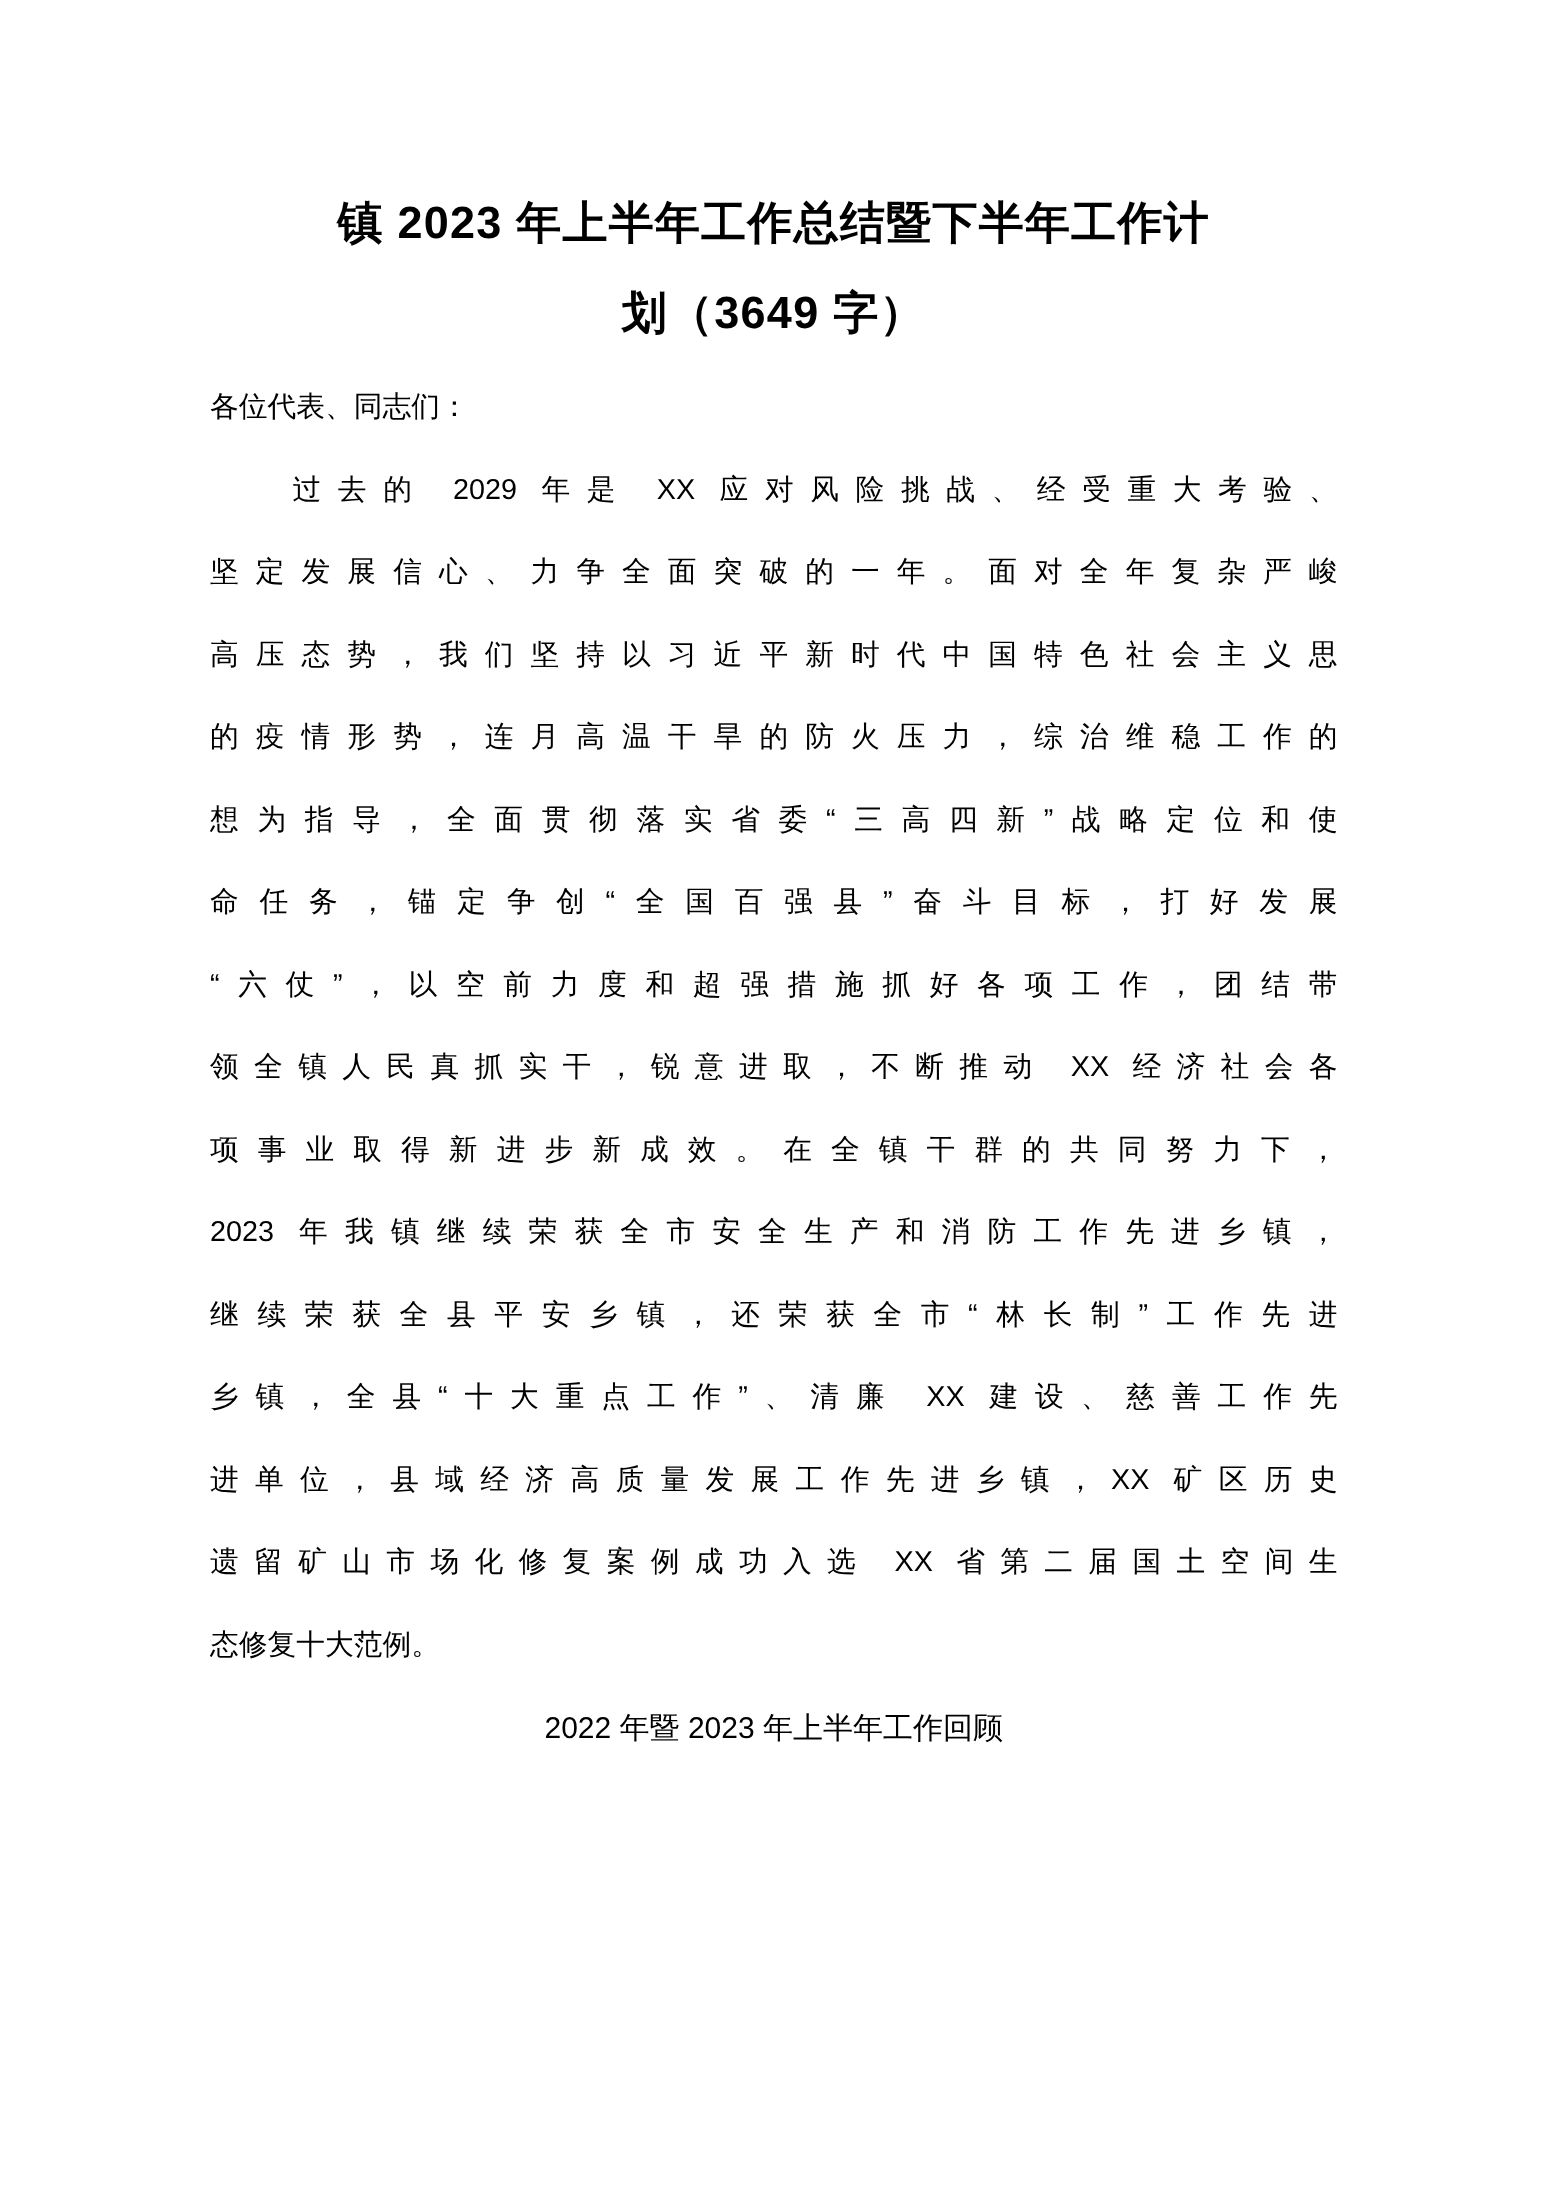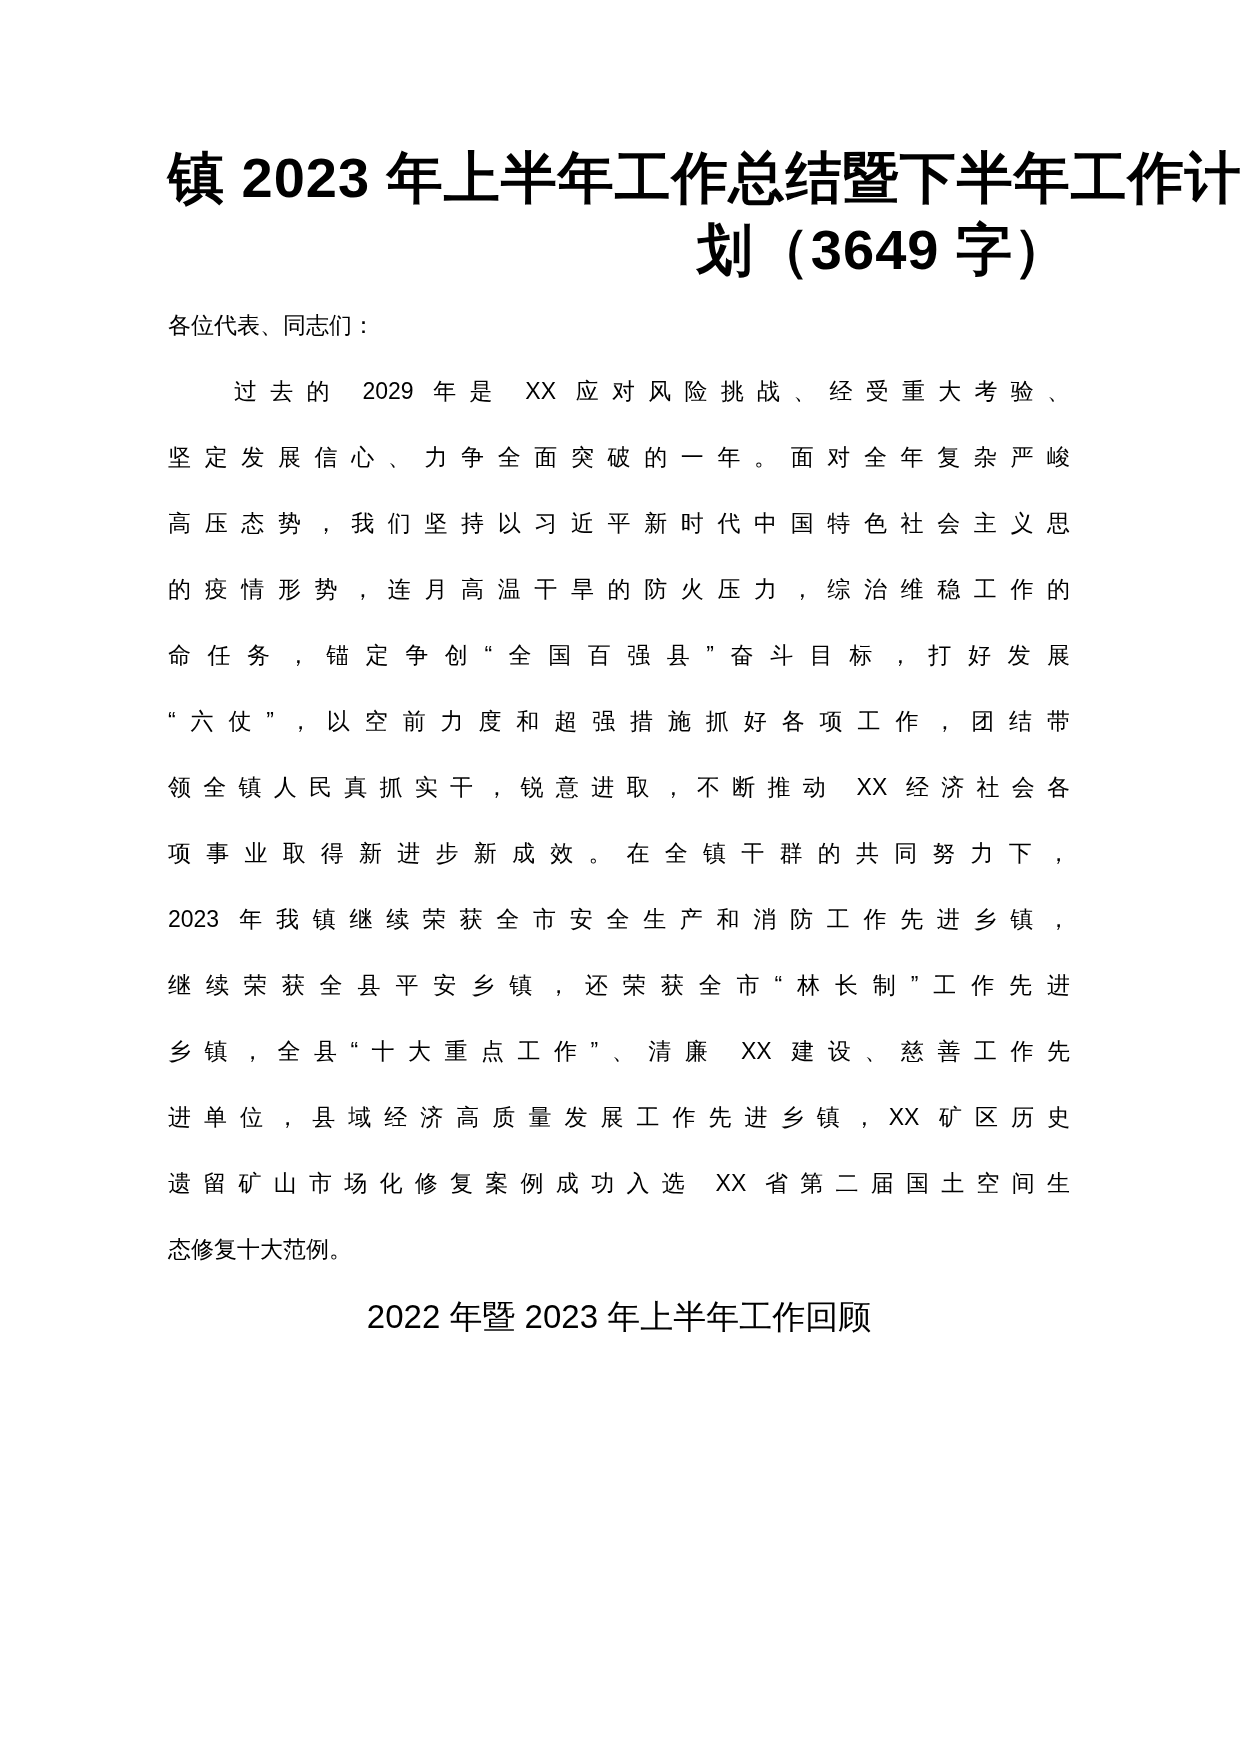--- a/index.html
+++ b/index.html
@@ -15,42 +15,42 @@
     width: 1240px;
     height: 1754px;
     background: #ffffff;
     overflow: hidden;
   }
   .content {
     padding: 142px 170px 0 168px;
     width: 100%;
   }
   .title-line {
-    font-size: 56px;
+    font-size: 36px;
     font-weight: bold;
     line-height: 72px;
     letter-spacing: 1px;
-    text-align: right;
+    text-align: center;
     white-space: nowrap;
   }
   .doc-title { margin-bottom: 6px; }
   .line {
     font-size: 23px;
     line-height: 66px;
     text-align: justify;
     text-align-last: justify;
     text-justify: inter-character;
   }
   .line.plain {
     text-align: left;
     text-align-last: left;
   }
   .line.indent { text-indent: 66px; }
   .section-heading {
-    font-size: 33px;
+    font-size: 24px;
     line-height: 66px;
     text-align: right;
     text-align-last: center;
     margin-top: 2px;
   }
 </style>
 </head>
 <body>
 
 <div class="page">
@@ -62,20 +62,21 @@
     </div>
 
     <div class="line plain">各位代表、同志们：</div>
 
 
     <div>
       <div class="line indent">过去的 2029 年是 XX 应对风险挑战、经受重大考验、</div>
       <div class="line">坚定发展信心、力争全面突破的一年。面对全年复杂严峻</div>
       <div class="line">高压态势，我们坚持以习近平新时代中国特色社会主义思</div>
       <div class="line">的疫情形势，连月高温干旱的防火压力，综治维稳工作的</div>
+      <div class="line">想为指导，全面贯彻落实省委“三高四新”战略定位和使</div>
       <div class="line">命任务，锚定争创“全国百强县”奋斗目标，打好发展</div>
       <div class="line">“六仗”，以空前力度和超强措施抓好各项工作，团结带</div>
       <div class="line">领全镇人民真抓实干，锐意进取，不断推动 XX 经济社会各</div>
       <div class="line">项事业取得新进步新成效。在全镇干群的共同努力下，</div>
       <div class="line">2023 年我镇继续荣获全市安全生产和消防工作先进乡镇，</div>
       <div class="line">继续荣获全县平安乡镇，还荣获全市“林长制”工作先进</div>
       <div class="line">乡镇，全县“十大重点工作”、清廉 XX 建设、慈善工作先</div>
       <div class="line">进单位，县域经济高质量发展工作先进乡镇，XX 矿区历史</div>
       <div class="line">遗留矿山市场化修复案例成功入选 XX 省第二届国土空间生</div>
       <div class="line plain">态修复十大范例。</div>

